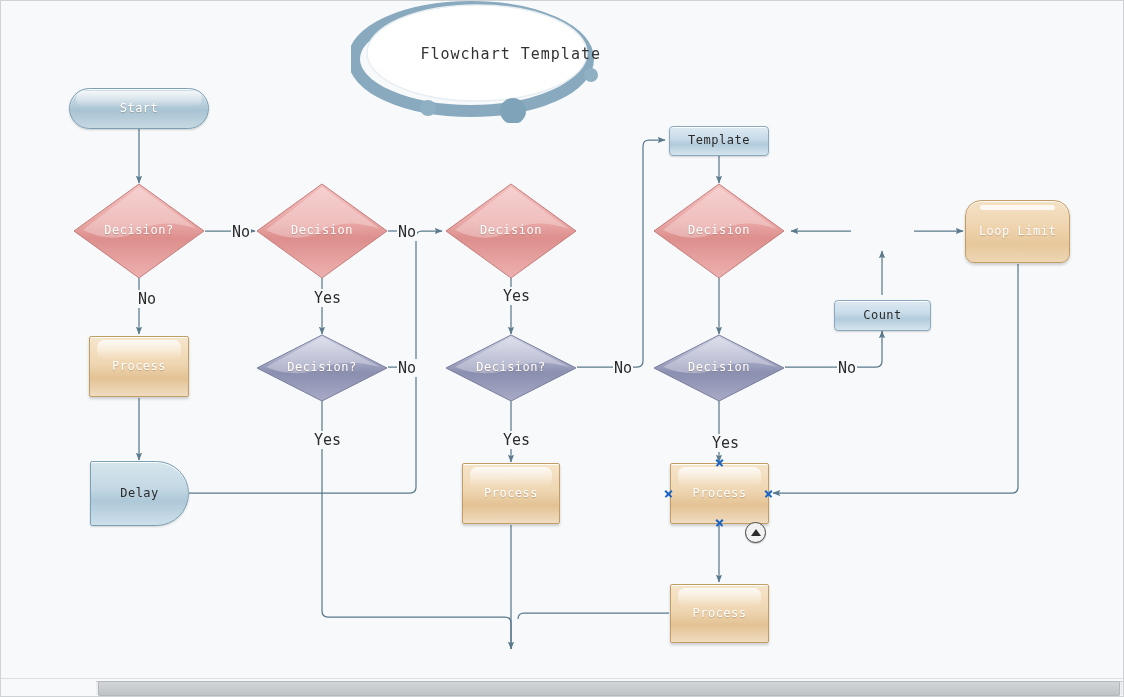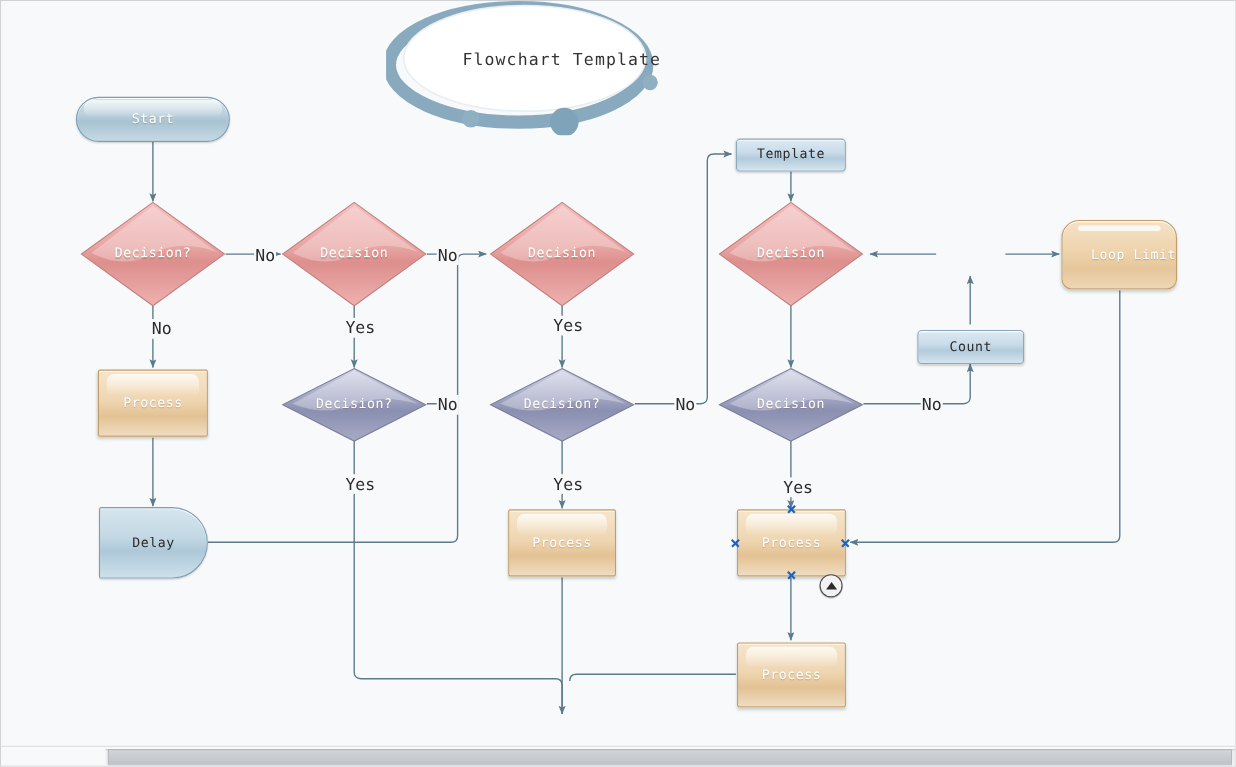--- a/index.html
+++ b/index.html
@@ -39,21 +39,21 @@
     box-shadow:inset 0 1px 0 rgba(255,255,255,.9),0 1px 2px rgba(0,0,0,.16);}
 
   
   .n-delay{border:1px solid #7d9fb4;border-radius:4px 60px 60px 4px;
     background:linear-gradient(to bottom,#d6e5ed 0%,#c3d8e4 42%,#aec8d8 62%,#cde0ea 100%);
     box-shadow:inset 0 1px 0 rgba(255,255,255,.85),0 1px 2px rgba(0,0,0,.16);text-align:right;}
 
   
   .n-looplimit{border:1px solid #c39d66;border-radius:16px 16px 9px 9px;
     background:linear-gradient(to bottom,#f4e2c6 0%,#eed3ad 45%,#e6c79b 72%,#eed7b5 100%);
-    box-shadow:inset 0 1px 0 rgba(255,255,255,.9),0 2px 3px rgba(0,0,0,.18);justify-content:flex-end;}
+    box-shadow:inset 0 1px 0 rgba(255,255,255,.9),0 2px 3px rgba(0,0,0,.18);}
   .n-looplimit::after{content:"";position:absolute;left:14px;right:14px;top:4px;height:5px;
     border-radius:4px;background:rgba(255,255,255,.78);}
 
   
   .n-diamond{background:transparent;border:none;}
   .n-diamond svg{position:absolute;left:0;top:0;width:100%;height:100%;}
 
   
   .cp{position:absolute;width:9px;height:9px;z-index:6;}
   .cp::before,.cp::after{content:"";position:absolute;left:0;top:4px;width:9px;height:1.6px;background:#1763c6;}

